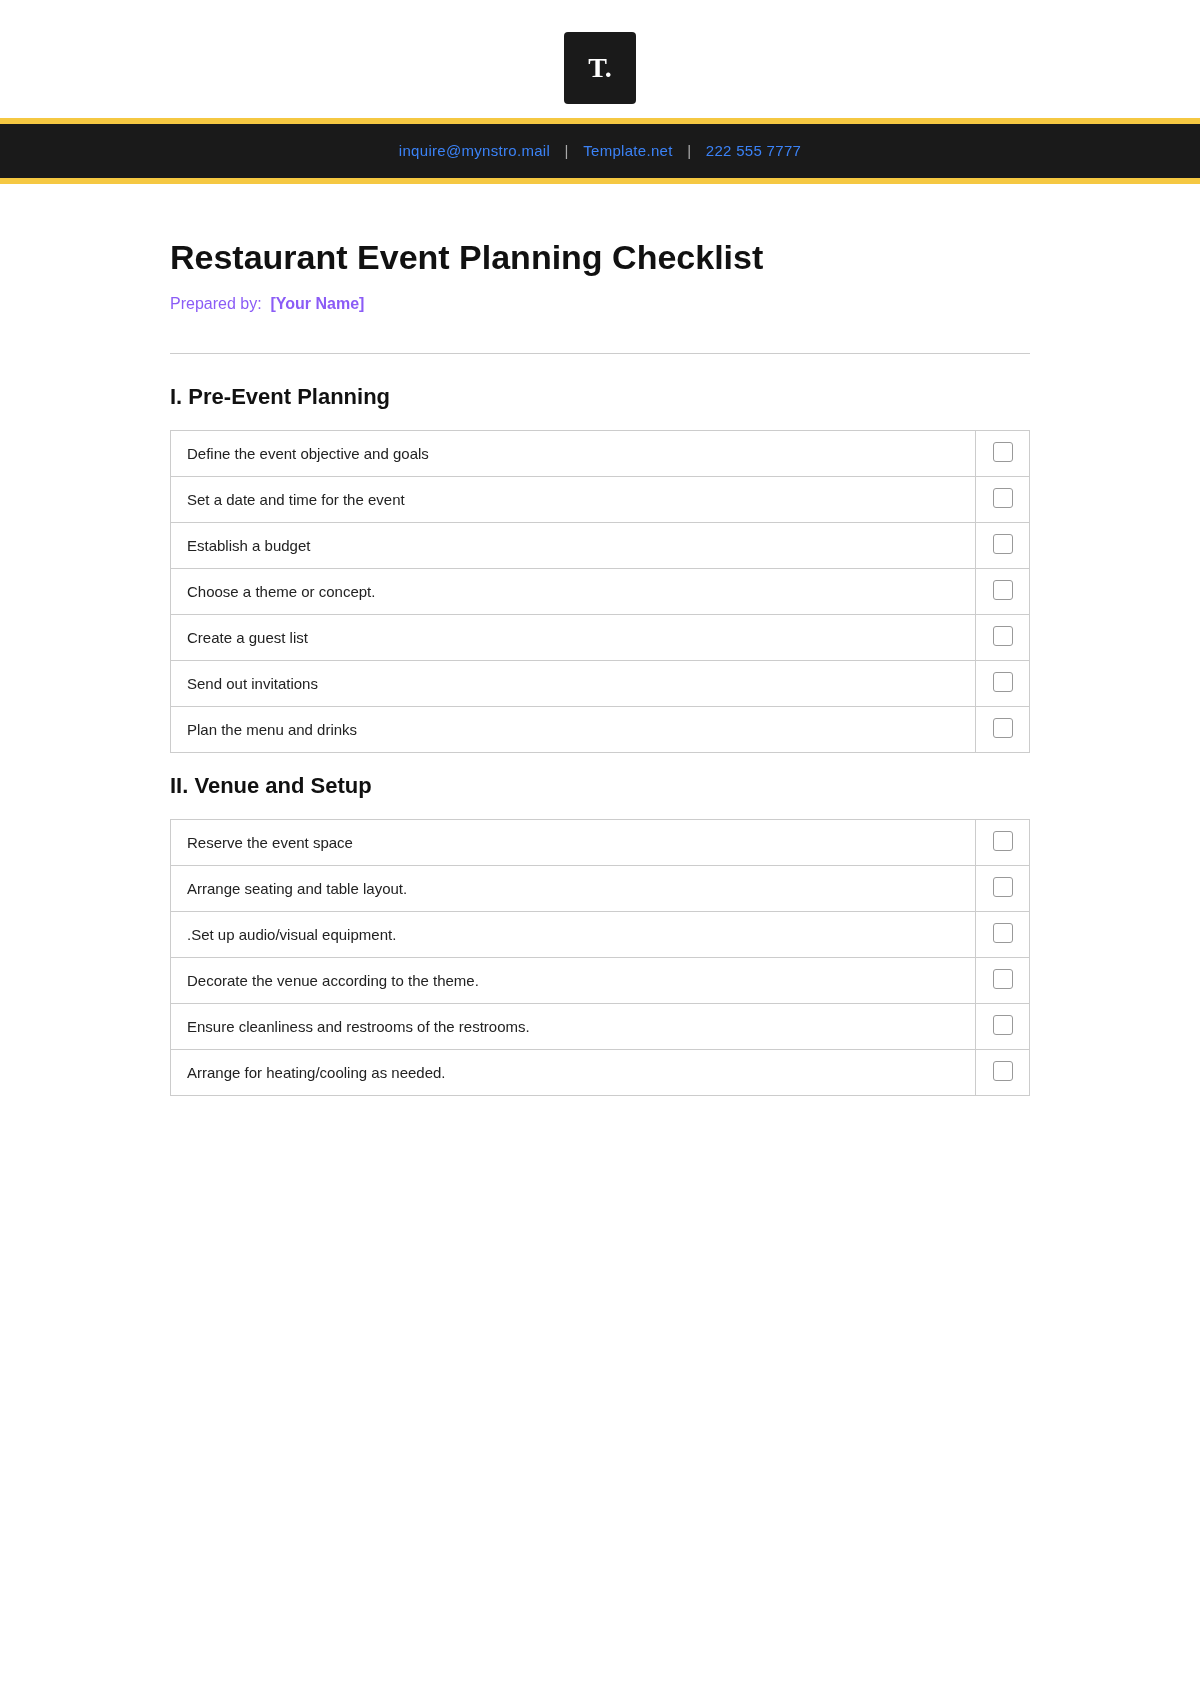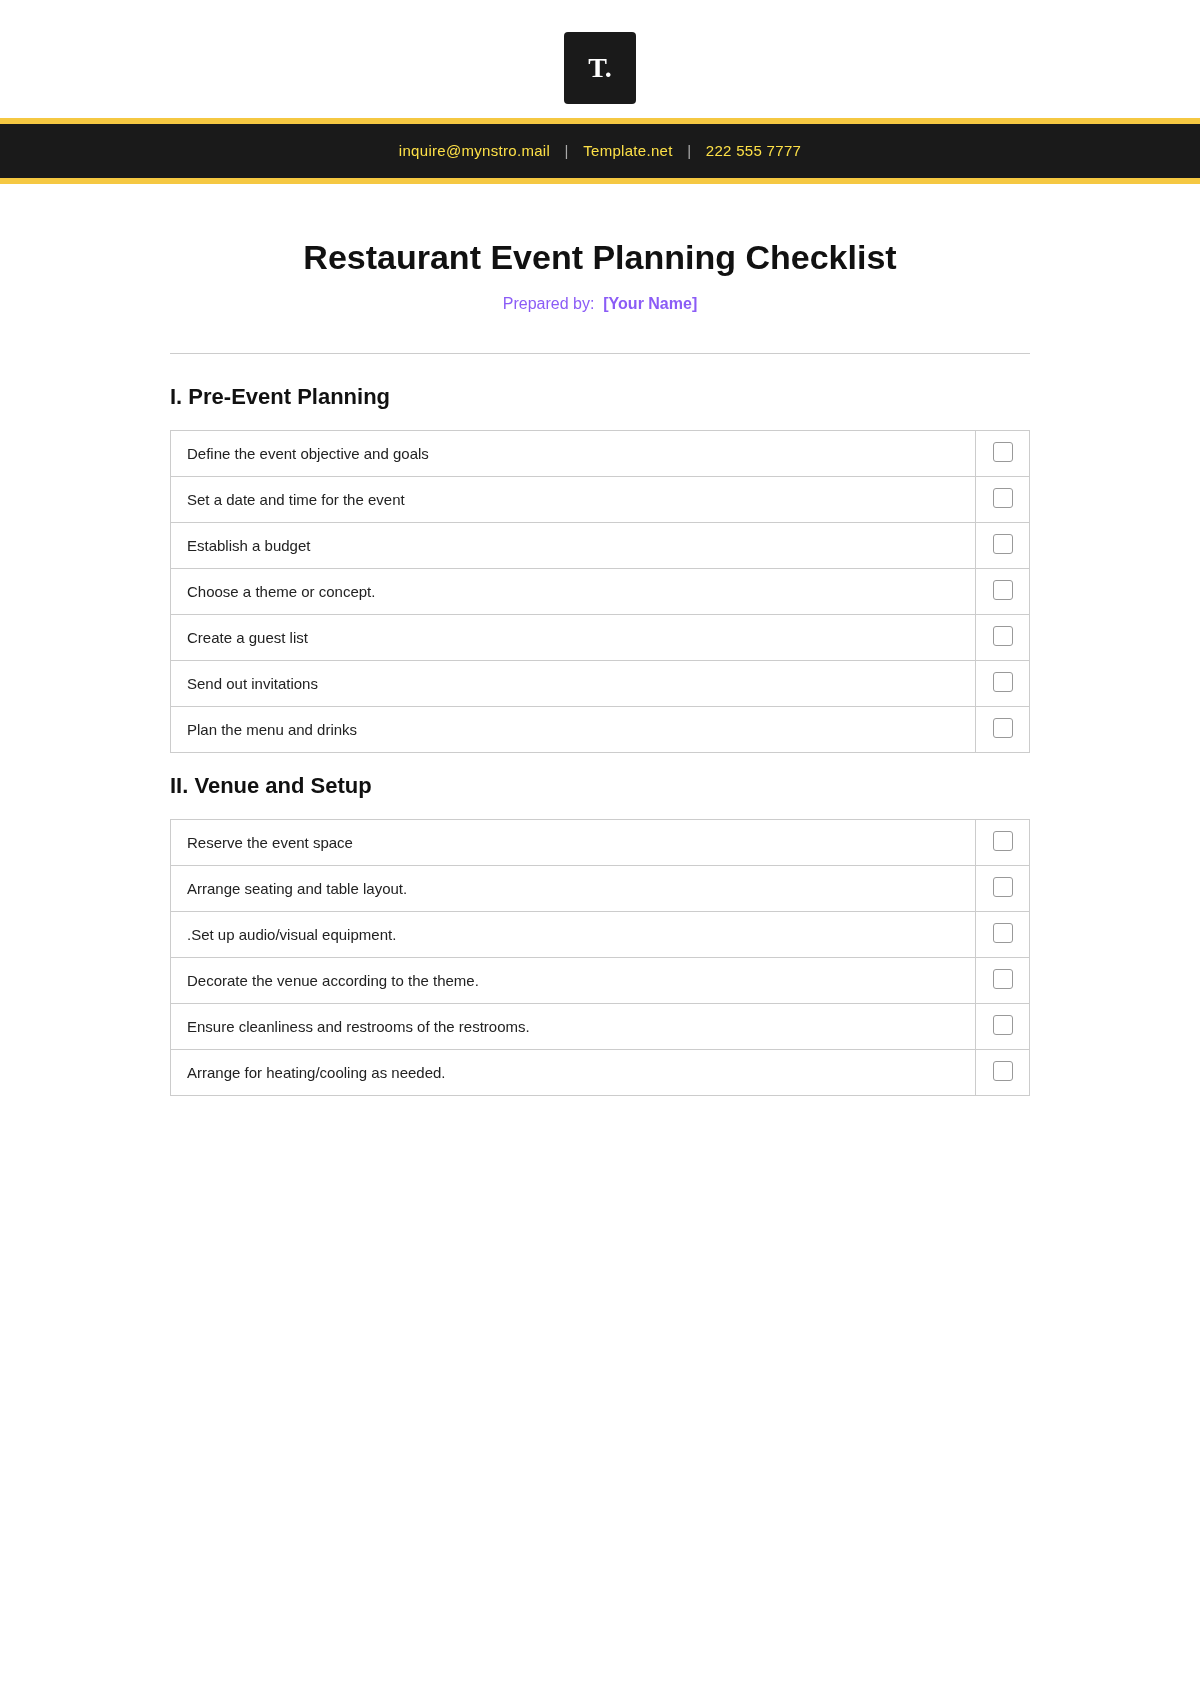--- a/index.html
+++ b/index.html
@@ -70,39 +70,39 @@
       height: 6px;
       background: #f5c842;
     }
 
     .dark-banner::after {
       top: auto;
       bottom: -6px;
     }
 
     .banner-text {
-      color: #fde047;
+      color: #3b82f6;
       font-size: 15px;
       letter-spacing: 0.3px;
     }
 
     .banner-separator {
       margin: 0 10px;
       color: #aaaaaa;
     }
 
     
     .content-area {
       width: 860px;
       padding: 0 0 60px 0;
     }
 
     
     .doc-title-section {
-      text-align: center;
+      text-align: left;
       padding: 60px 0 30px 0;
     }
 
     .doc-title {
       font-size: 34px;
       font-weight: bold;
       color: #111111;
       margin-bottom: 18px;
     }
 

